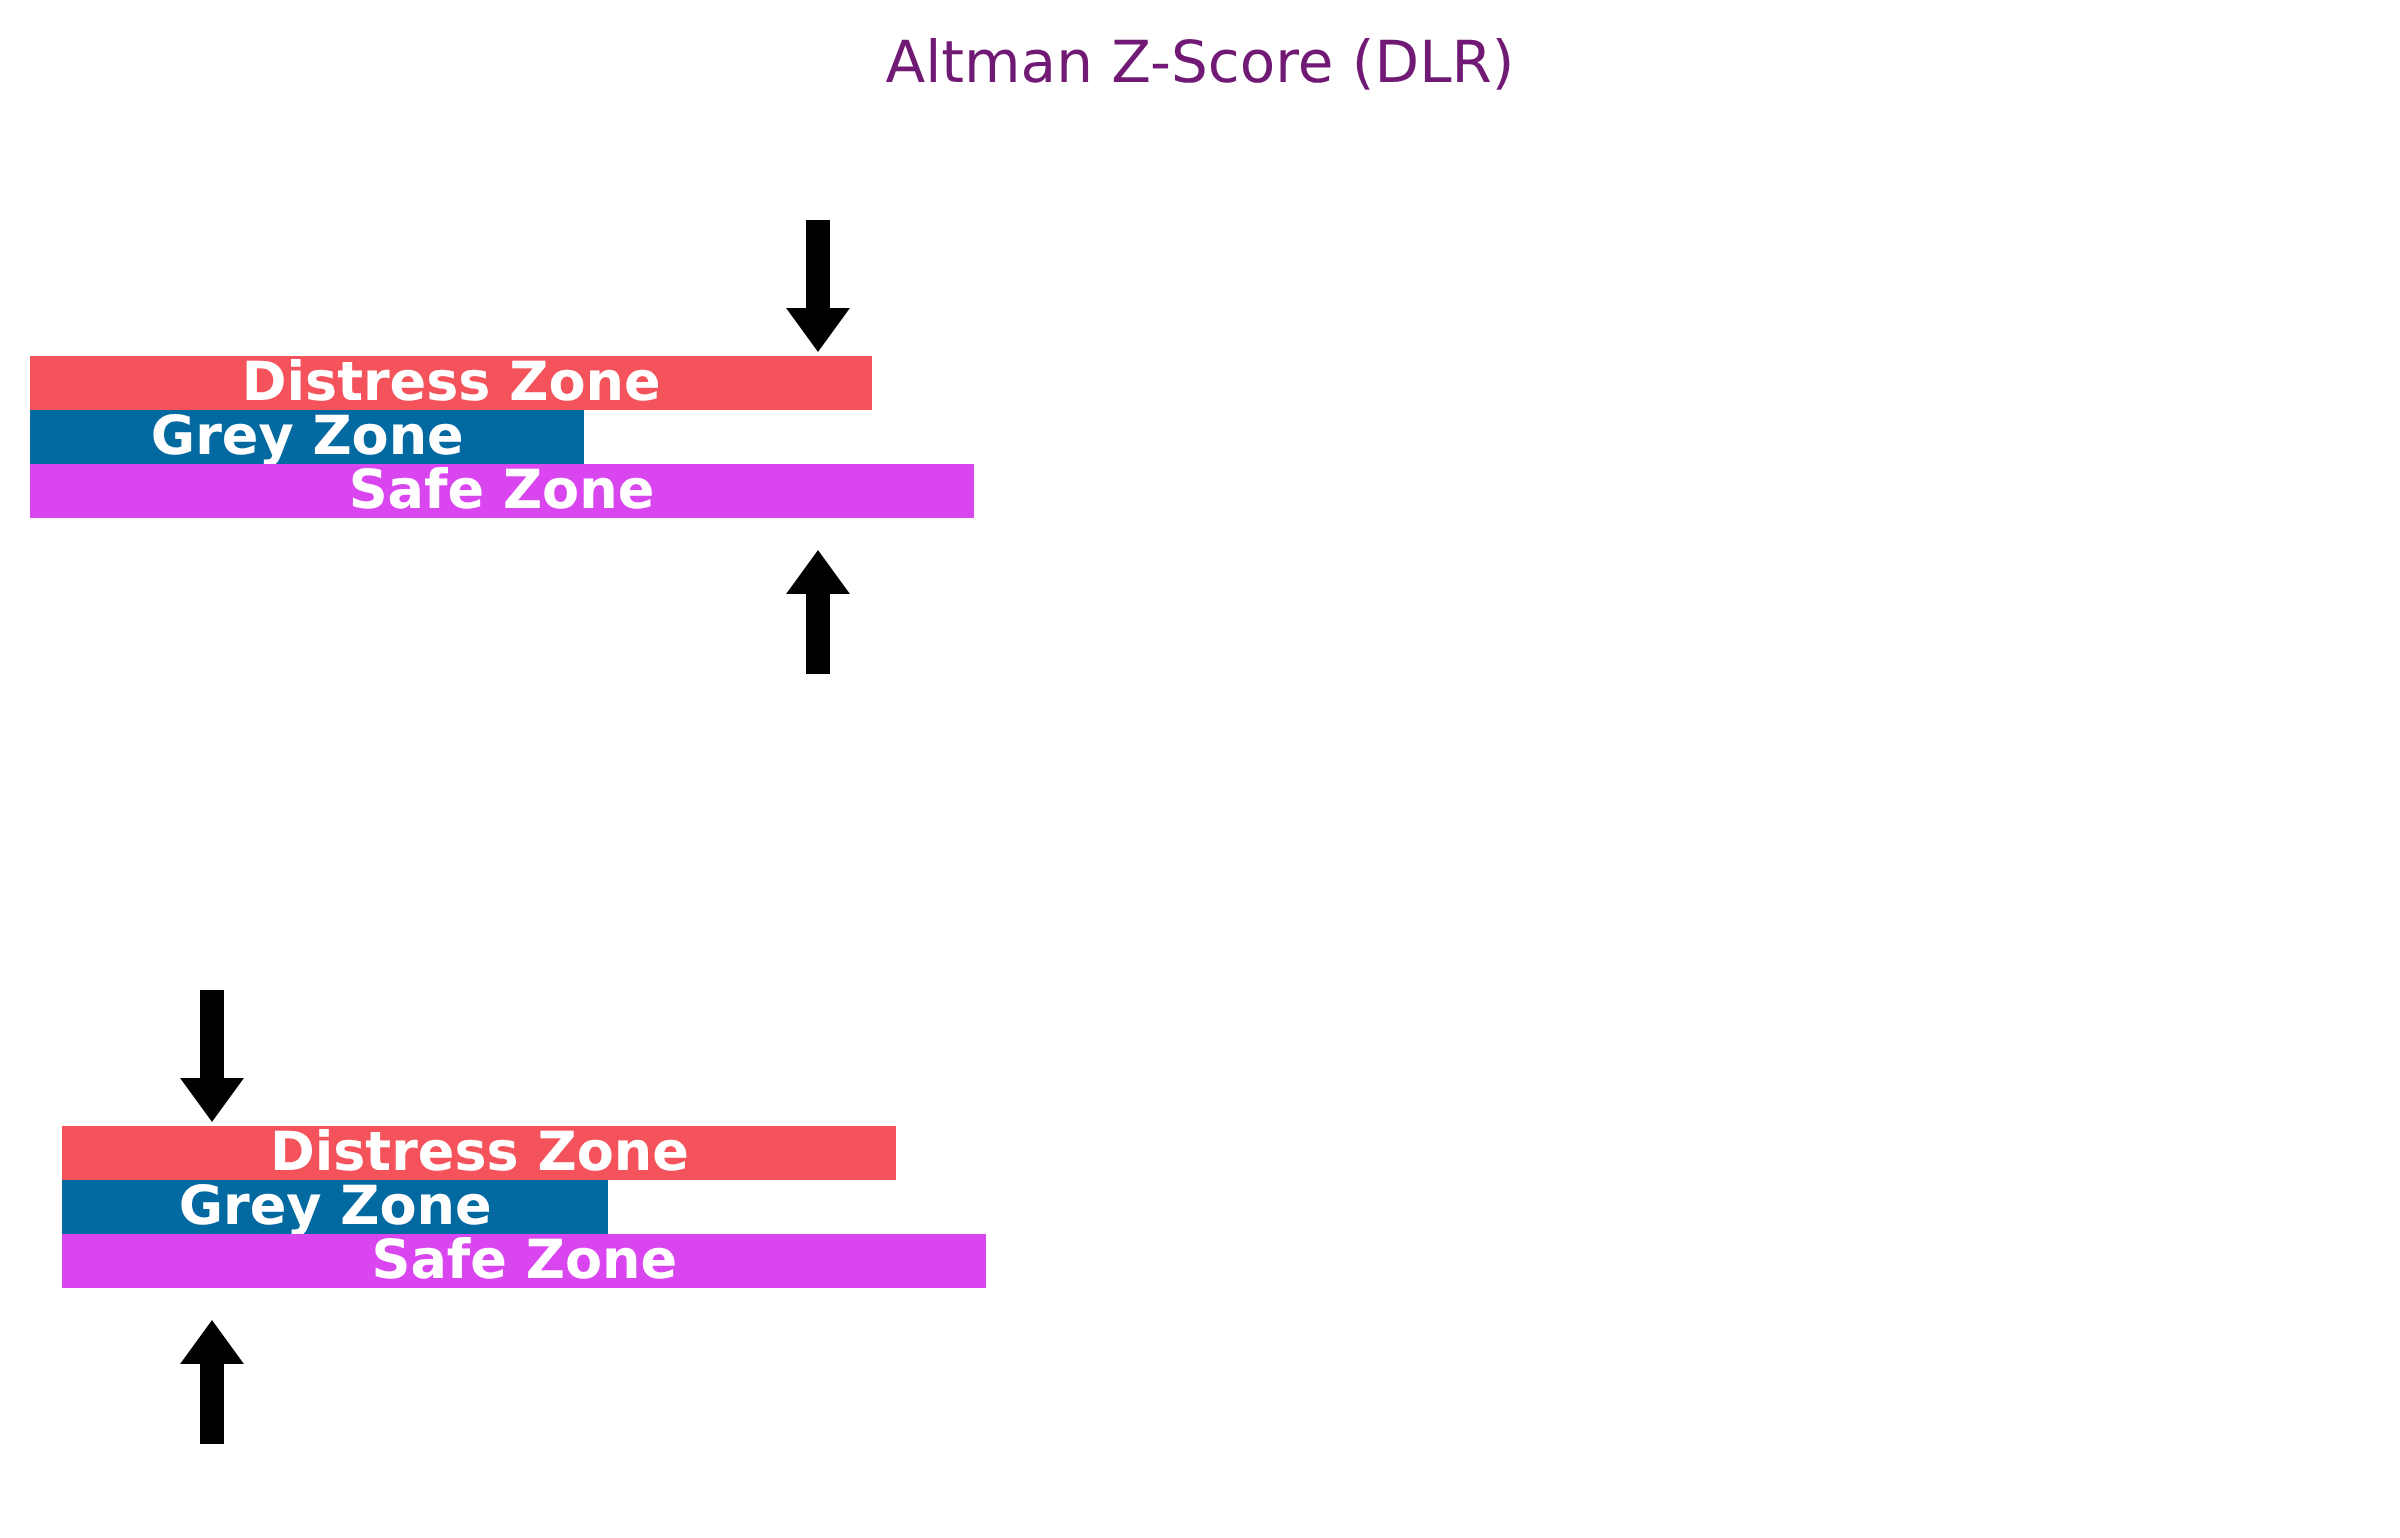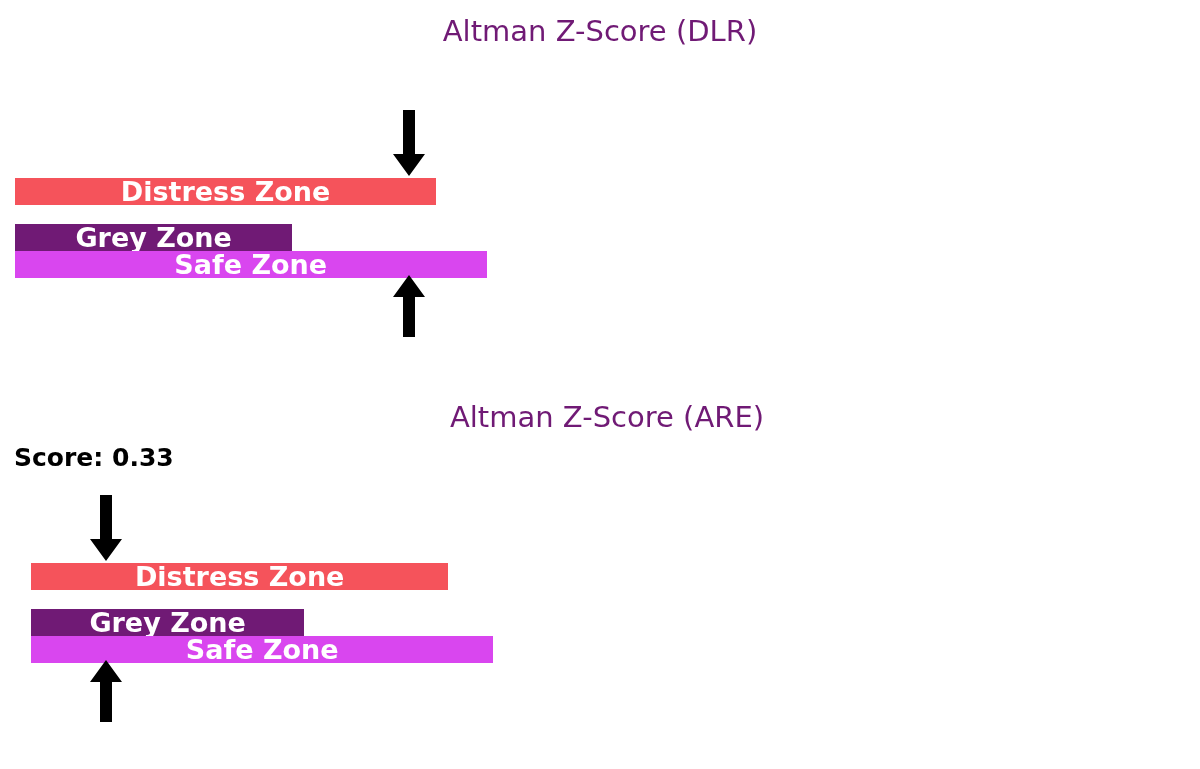--- a/index.html
+++ b/index.html
@@ -66,21 +66,21 @@
   .zone-label {
     color: #ffffff;
     font-weight: bold;
     font-size: 27px;
     font-family: "DejaVu Sans", sans-serif;
     white-space: nowrap;
     line-height: 1;
   }
 
   .zone.distress { background: #f5535b; }
-  .zone.grey     { background: #701a75; margin-top: 19px; }
+  .zone.grey     { background: #0369a1; }
   .zone.safe     { background: #d946ef; }
 
   .arrow {
     position: absolute;
     width: 40px;
     transform: translateX(-50%);
   }
   .arrow svg { display: block; }
 </style>
 </head>
@@ -112,23 +112,21 @@
   <div class="arrow" style="top:275px; left:409px; height:62px;">
     <svg width="40" height="62" viewBox="0 0 40 62">
       <polygon points="20,0 36,22 26,22 26,62 14,62 14,22 4,22" fill="#000000"></polygon>
     </svg>
   </div>
 
 </div>
 
 <div class="chart-panel" style="top:386px; height:383px;">
 
-  <div class="chart-title" style="top:14px; left:14px; width:1186px;">Altman Z-Score (ARE)</div>
 
-  <div class="score-label anchor-left" style="top:57px; left:14px;">Score: 0.33</div>
 
   <div class="arrow" style="top:109px; left:106px; height:68px;">
     <svg width="40" height="68" viewBox="0 0 40 68">
       <polygon points="14,0 26,0 26,44 36,44 20,66 4,44 14,44" fill="#000000"></polygon>
     </svg>
   </div>
 
   <div class="zone-bar" style="left:31px; top:177px; width:1153px; height:91px;">
     <div class="zone distress" style="width:36.2%;">
       <span class="zone-label">Distress Zone</span>

